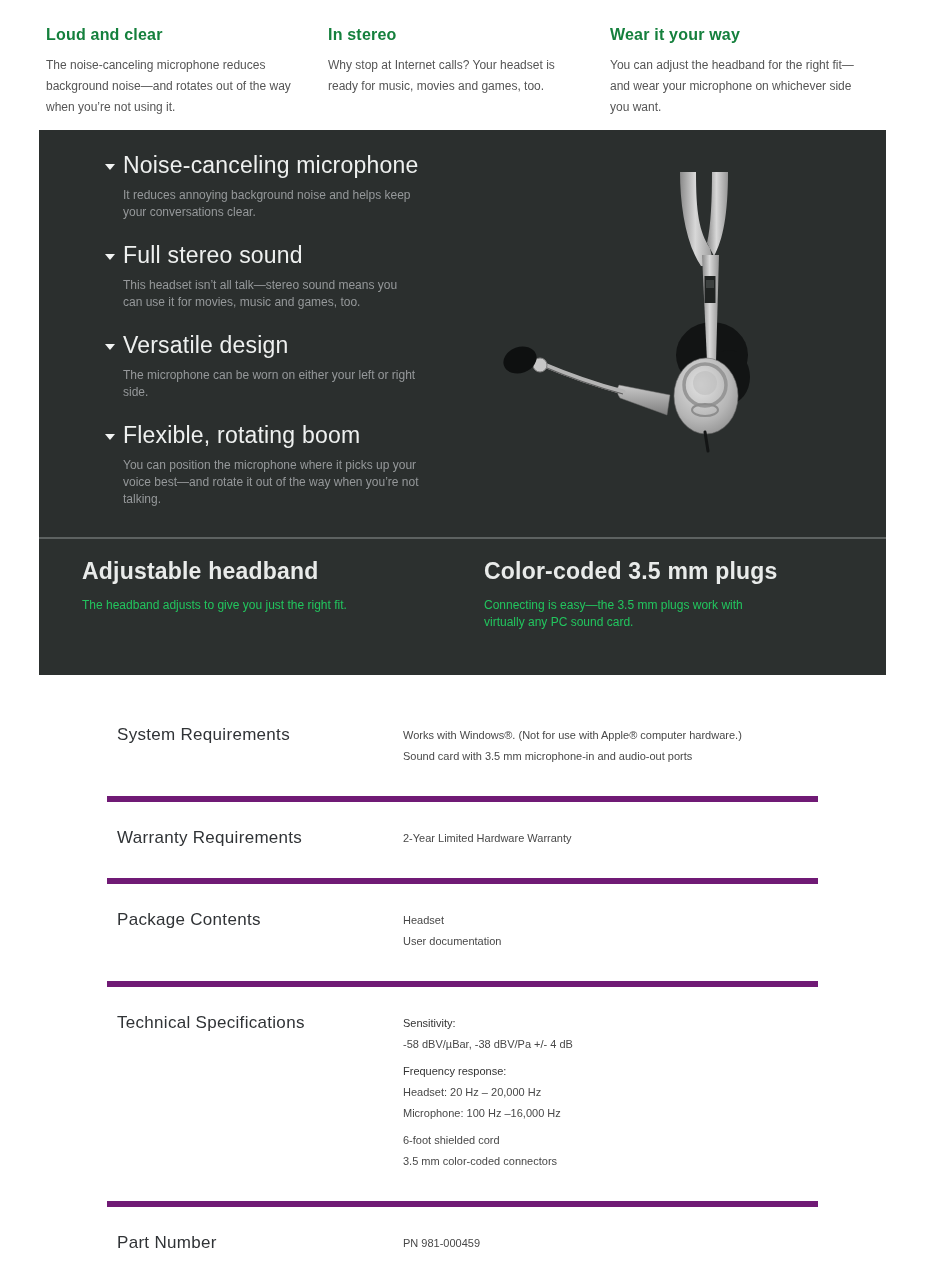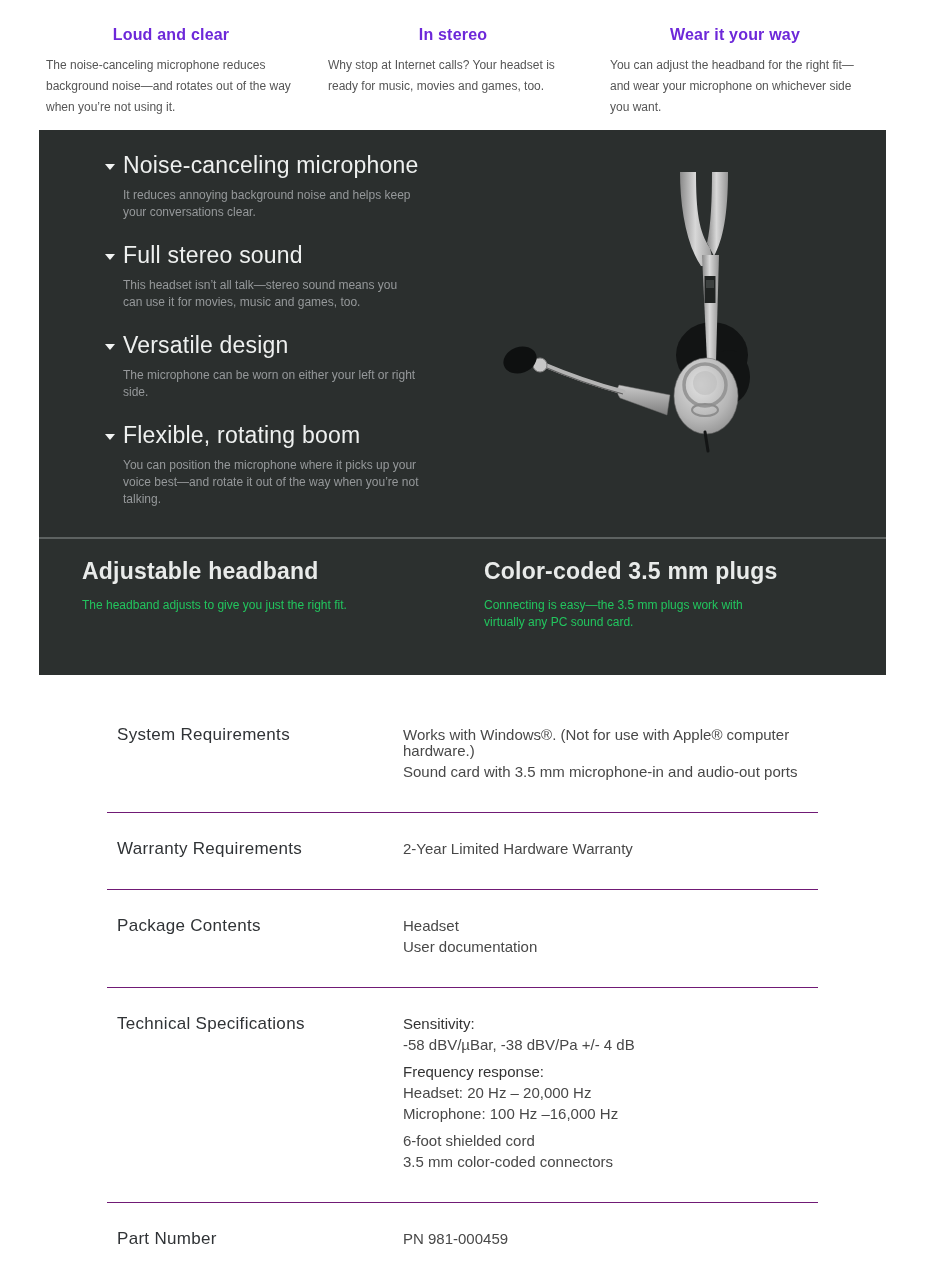--- a/index.html
+++ b/index.html
@@ -10,21 +10,21 @@
     font-family: "Liberation Sans", sans-serif;
     -webkit-font-smoothing: antialiased;
   }
 
   
   .intro { display: flex; padding: 26px 46px 0; height: 127px; }
   .intro-col { width: 250px; margin-right: 32px; }
   .intro-col:last-child { margin-right: 0; }
   .intro-col h3 {
     margin: 0 0 11px; font-size: 16px; font-weight: 700;
-    color: #6d28d9; letter-spacing: .2px; text-align: center;
+    color: #15803d; letter-spacing: .2px;
   }
   .intro-col p {
     margin: 0; font-size: 12px; line-height: 21px; color: #555;
   }
 
   
   .features-panel {
     position: relative; margin: 3px 39px 0; height: 407px;
     background: #2b2f2e; padding: 22px 0 0 66px;
   }
@@ -57,29 +57,29 @@
   }
   .highlight p {
     margin: 0; font-size: 12px; line-height: 17px;
     color: #22c55e; max-width: 296px;
   }
 
   
   .specs { margin: 0 107px; }
   .spec-row {
     display: flex; padding: 26px 0 27px;
-    border-bottom: 1px solid #701a75;
+    border-bottom: 6px solid #701a75;
   }
   .spec-row.first { padding-top: 50px; }
   .spec-row.last { border-bottom: none; padding-top: 26px; }
   .spec-label {
     width: 296px; flex: none; padding-left: 10px;
     font-size: 17px; font-weight: 400; color: #303336; letter-spacing: .3px;
   }
-  .spec-values { flex: 1; padding-top: 2px; font-size: 15px; color: #484848; }
+  .spec-values { flex: 1; padding-top: 2px; font-size: 11px; color: #484848; }
   .spec-values p { margin: 0 0 5px; line-height: 16px; }
   .spec-values .vb { font-weight: 400; color: #333; }
   .vgroup { margin-bottom: 11px; }
   .vgroup:last-child { margin-bottom: 0; }
 </style>
 </head>
 <body>
 
 <main>
 

